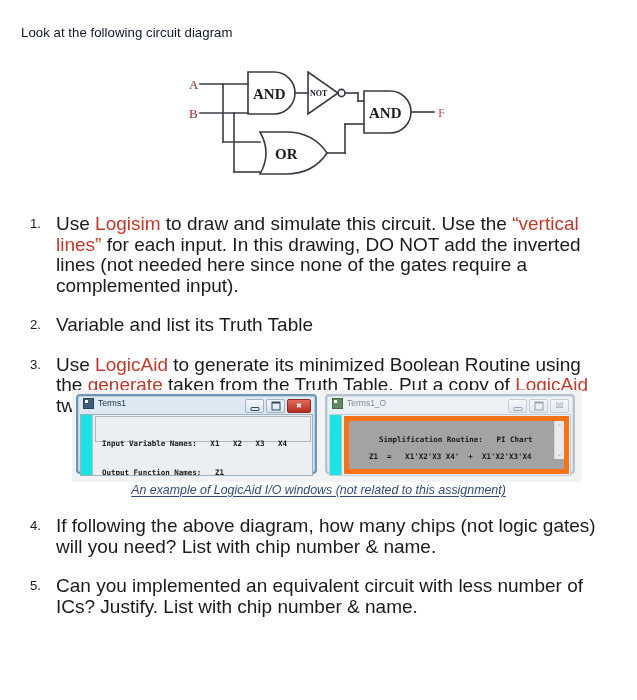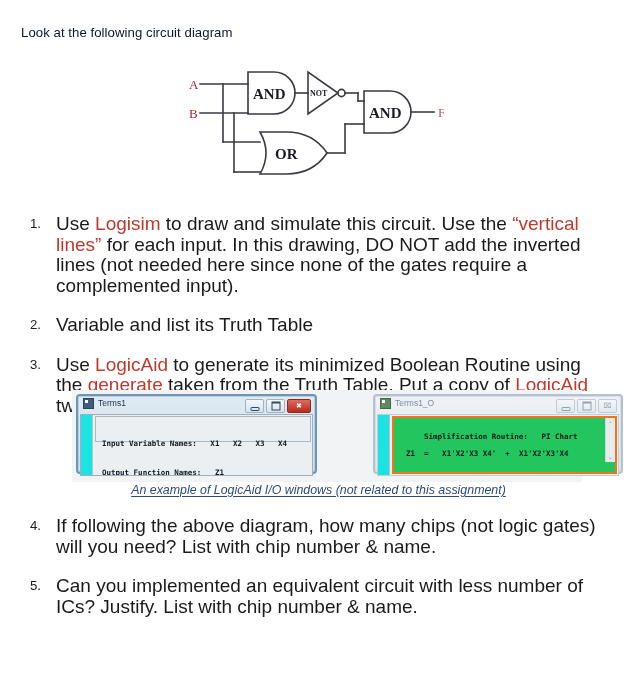--- a/index.html
+++ b/index.html
@@ -97,21 +97,20 @@
     background: linear-gradient(#dfeaf3, #cfdce9);
     border: 2px solid #6e96b4;
     box-shadow: 0 0 0 1px #b9cfe0 inset;
   }
   .win.inactive {
     left: 253px;
     width: 250px;
     background: linear-gradient(#eef2f6, #dfe6ec);
     border: 2px solid #b4c2cf;
     box-shadow: 0 0 0 1px #d5dde5 inset;
-    margin-left: 48px;
   }
 
   .titlebar {
     position: relative;
     height: 16px;
     display: flex;
     align-items: flex-start;
     padding-left: 3px;
   }
   .app-icon {
@@ -287,32 +286,32 @@
     width: 7px; height: 7px;
     font-size: 6px;
     color: #9aa7b3;
     line-height: 7px;
   }
 
   
   .pane-full {
     position: absolute;
     left: 2px; top: 1px; right: 1px; bottom: 1px;
-    border: 2px solid #f97316;
-    background: #22c55e;
+    border: 5px solid #f97316;
+    background: #a3a3a3;
     box-sizing: border-box;
   }
   .sim-head {
     position: absolute;
     left: 30px; top: 14px;
     white-space: pre;
   }
   .sim-eq {
     position: absolute;
-    left: 12px; top: 31px;
+    left: 20px; top: 31px;
     white-space: pre;
   }
 
   
   .caption {
     position: absolute;
     left: 0;
     top: 483px;
     width: 637px;
     text-align: center;

